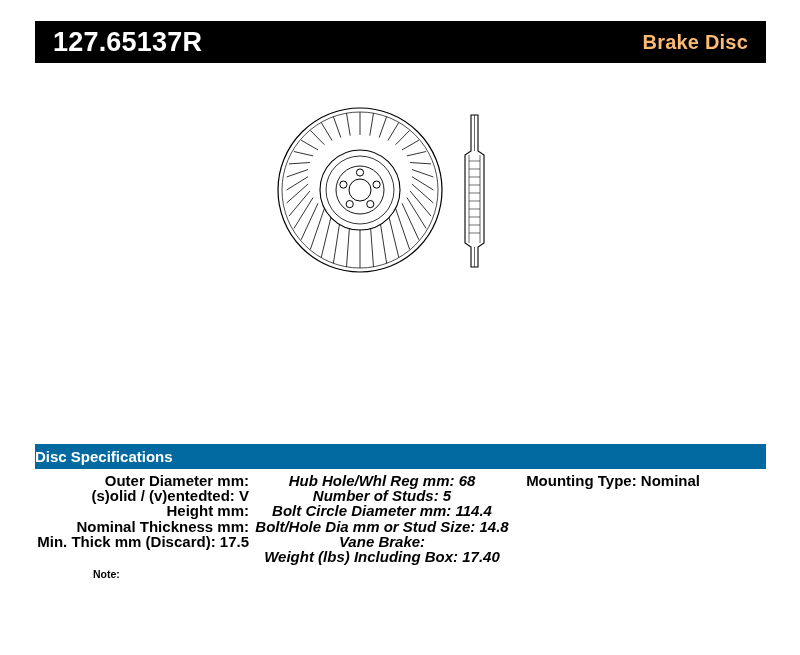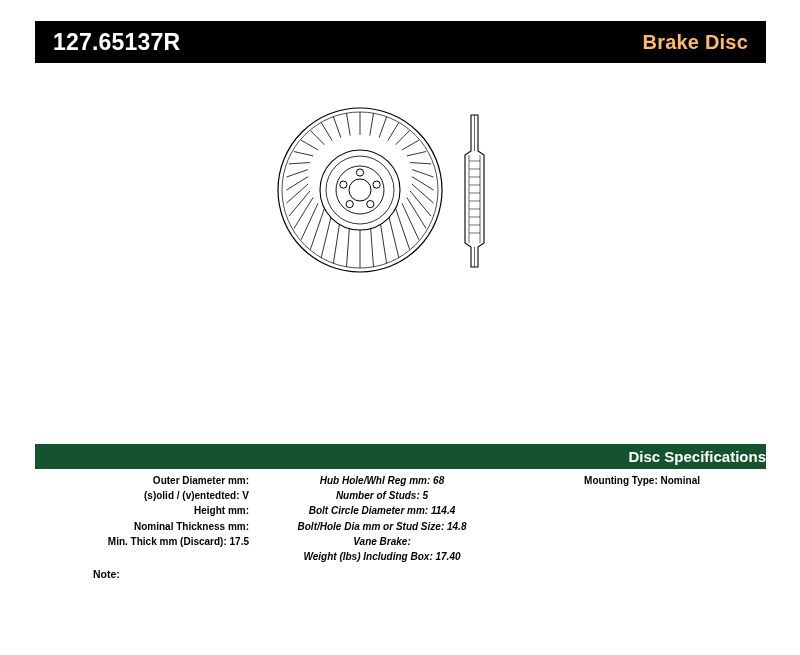--- a/index.html
+++ b/index.html
@@ -28,21 +28,21 @@
     width: 731px;
     height: 42px;
     background: #000000;
     display: flex;
     align-items: center;
     justify-content: space-between;
     padding: 0 18px;
   }
   .part-number {
     color: #ffffff;
-    font-size: 23px;
+    font-size: 27px;
     font-weight: bold;
     letter-spacing: 0.2px;
     line-height: 1;
   }
   .product-type {
     color: #fdba74;
     font-size: 20px;
     font-weight: bold;
     letter-spacing: 0.2px;
     line-height: 1;
@@ -57,40 +57,40 @@
     height: 190px;
   }
 
   
   .spec-title-bar {
     position: absolute;
     left: 35px;
     top: 444px;
     width: 731px;
     height: 25px;
-    background: #14532d;
+    background: #0369a1;
     display: flex;
     align-items: center;
-    justify-content: flex-end;
+    justify-content: flex-start;
   }
   .spec-title {
     color: #ffffff;
     font-size: 15px;
     font-weight: bold;
     line-height: 1;
   }
 
   .spec-columns {
     position: absolute;
     left: 35px;
     top: 473px;
     width: 731px;
     height: 80px;
     display: flex;
-    font-size: 10px;
+    font-size: 15px;
     font-weight: bold;
   }
   .col {
     display: flex;
     flex-direction: column;
   }
   .col-left {
     width: 218px;
     align-items: flex-end;
     padding-right: 4px;

